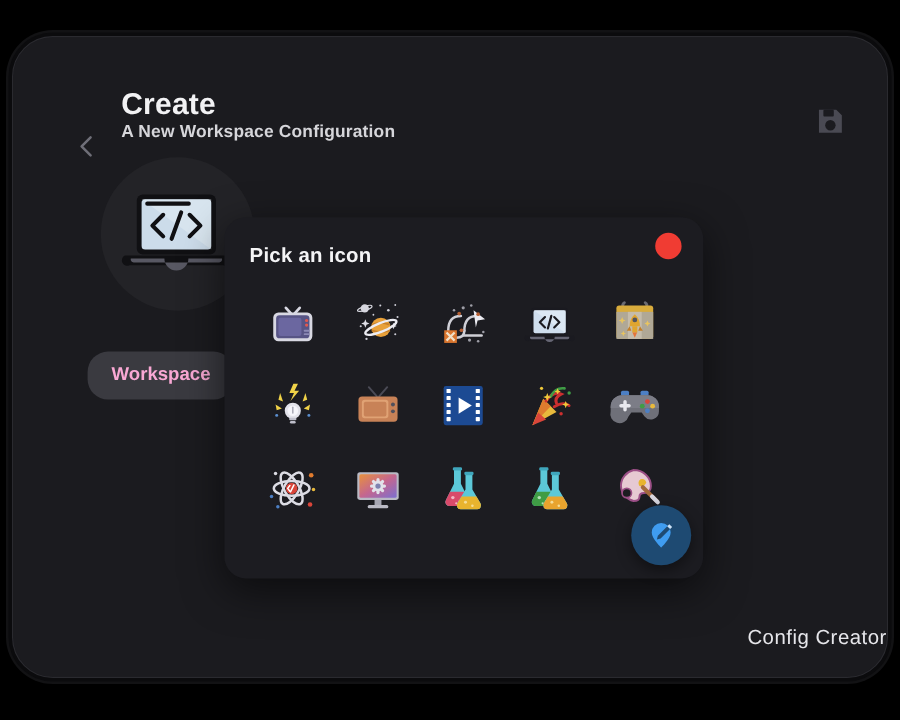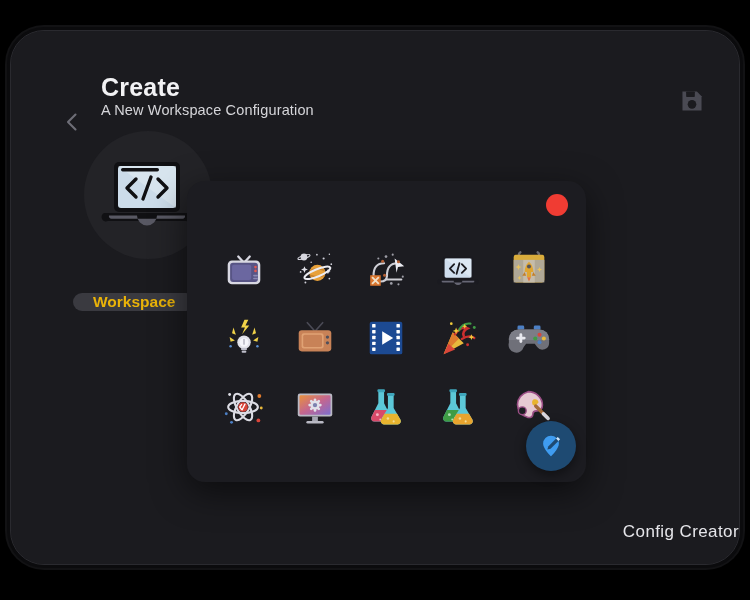--- a/index.html
+++ b/index.html
@@ -70,21 +70,21 @@
     font-weight: 700;
     color: #f2f2f4;
     letter-spacing: 0.2px;
   }
 
   .header-subtitle {
     position: absolute;
     left: 90px;
     top: 71px;
     font-size: 14.5px;
-    font-weight: 400;
+    font-weight: 700;
     color: #d6d6da;
     letter-spacing: 0.15px;
   }
 
   .save-button {
     position: absolute;
     right: 30px;
     top: 53px;
     width: 34px;
     height: 34px;
@@ -107,29 +107,29 @@
     align-items: center;
     justify-content: center;
   }
   .avatar svg { display: block; }
 
   
   .workspace-chip {
     position: absolute;
     left: 62px;
     top: 262px;
-    height: 18px;
+    height: 40px;
     padding: 4px 20px;
     display: flex;
     align-items: center;
     background: #3a3a40;
     border-radius: 17px;
     font-size: 15.5px;
     font-weight: 700;
-    color: #eab308;
+    color: #f9a8d4;
     white-space: nowrap;
   }
 
   
   .bottom-label {
     position: absolute;
     left: 0;
     bottom: 22px;
     width: 100%;
     text-align: right;
@@ -252,20 +252,21 @@
           <path d="M9 58.5 H37 a5 5 0 0 0 20 0 H85 a2.5 2.5 0 0 1 -2.5 3.2 H11.5 A2.5 2.5 0 0 1 9 58.5 Z" fill="#585863"></path>
         </svg>
       </div>
 
       <div class="workspace-chip">Workspace</div>
 
       <div class="bottom-label">Config Creator</div>
 
       <div class="icon-modal">
 
+        <div class="modal-title">Pick an icon</div>
         <button class="modal-close"></button>
 
         <div class="icon-grid">
 
           <div class="icon-cell">
             <svg width="46" height="46" viewBox="0 0 48 48">
               <path d="M18 11 L22.5 16 M30 11 L25.5 16" stroke="#d8d8e2" stroke-width="2.4" fill="none" stroke-linecap="round"></path>
               <rect x="7" y="15" width="34" height="25" rx="4.5" fill="#d8d8e2"></rect>
               <rect x="9.5" y="17.5" width="29" height="20" rx="3" fill="#575485"></rect>
               <rect x="11.5" y="19.5" width="20" height="16" rx="2" fill="#6b67a0"></rect>

